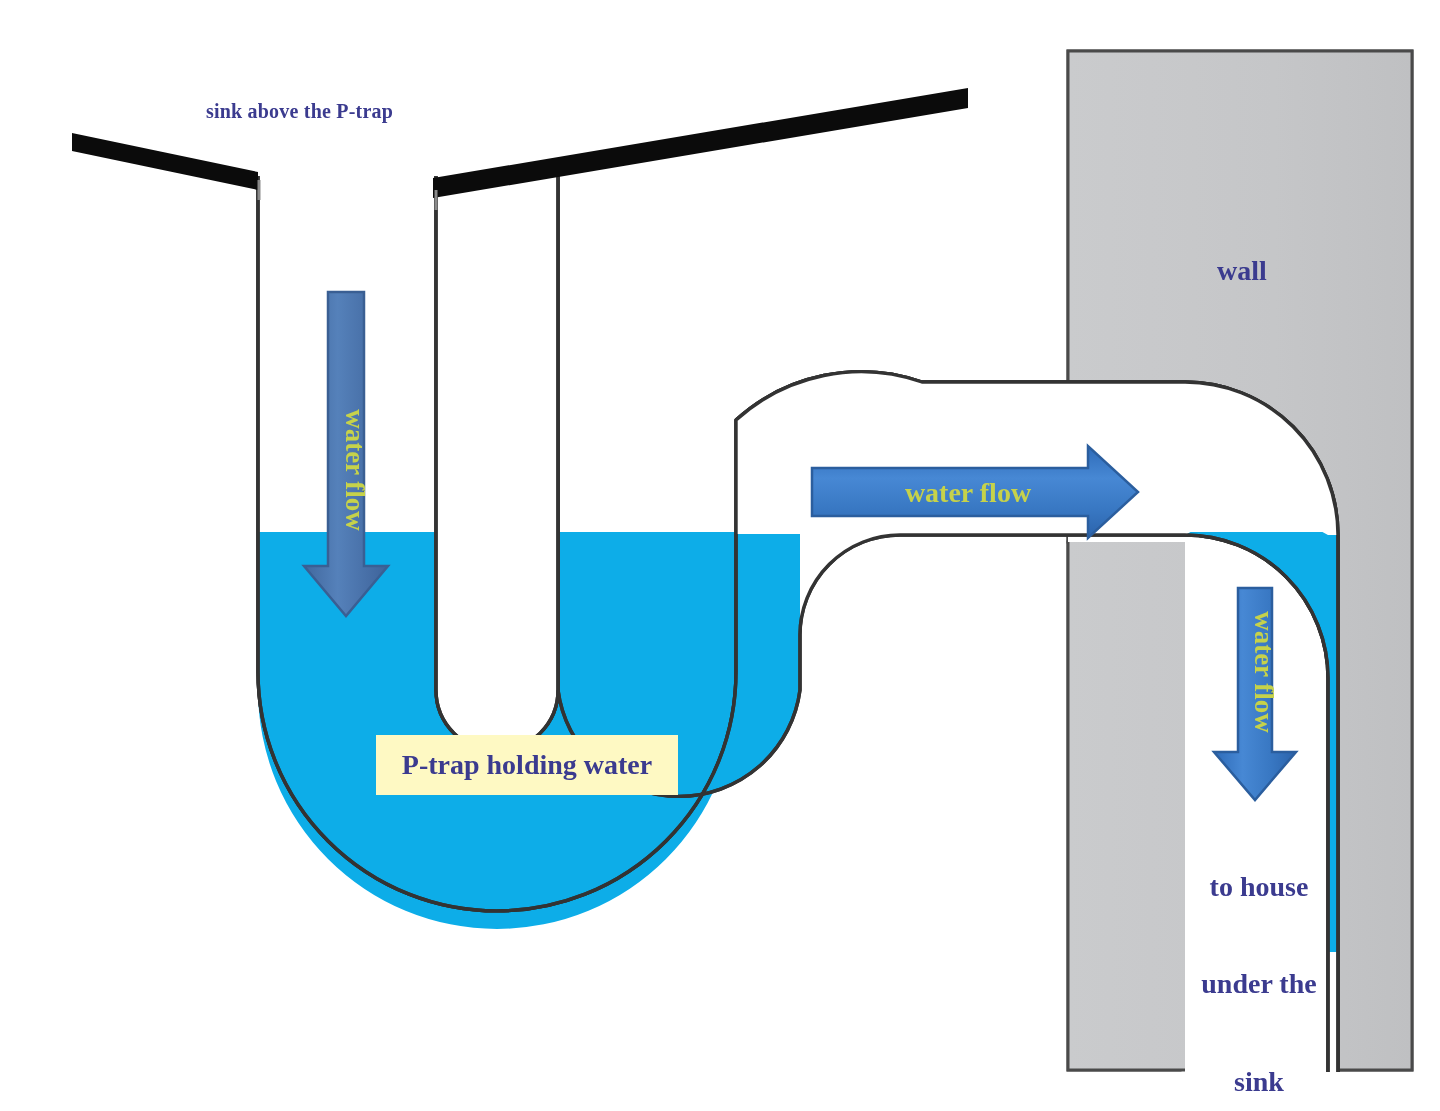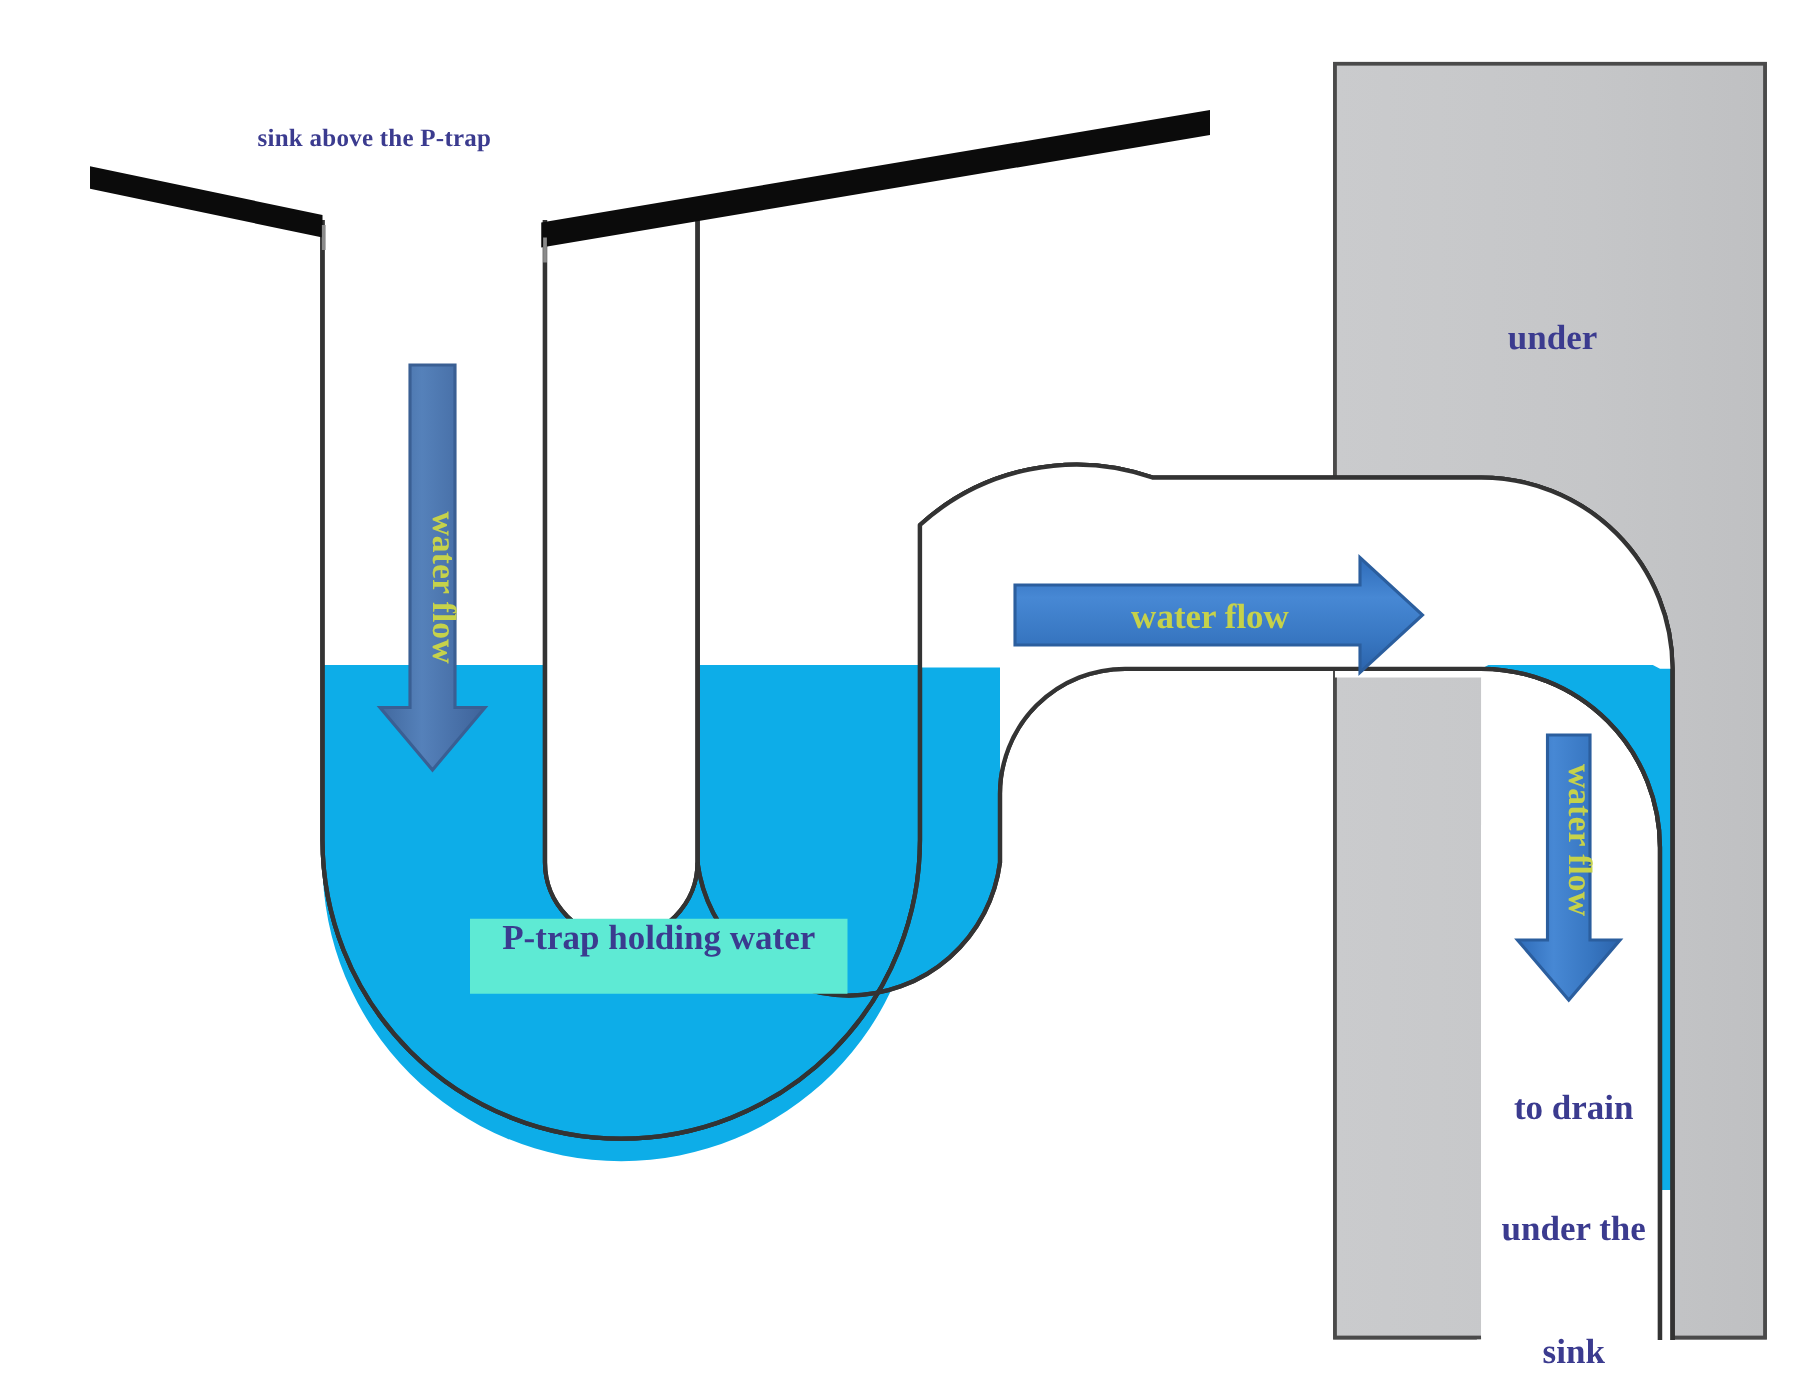--- a/index.html
+++ b/index.html
@@ -9,21 +9,21 @@
   #stage{position:relative;width:1440px;height:1111px;background:#ffffff;}
   svg#scene{position:absolute;left:0;top:0;width:1440px;height:1111px;display:block;}
 
   
   .lbl{position:absolute;color:#3B3B8F;font-family:"Liberation Serif", serif;
        font-weight:bold;line-height:1.12;text-align:center;white-space:pre;}
   #sink-label{left:206px;top:100px;font-size:20px;letter-spacing:.2px;}
   #wall-label{left:1122px;top:192px;width:240px;font-size:28px;}
   #drain-label{left:1188px;top:806px;width:142px;font-size:28px;line-height:1.16;}
   #ptrap-box{position:absolute;left:376px;top:735px;width:302px;height:60px;
-             background:#5eead4;display:flex;align-items:flex-start;justify-content:center;}
+             background:#fef9c3;display:flex;align-items:center;justify-content:center;}
   #ptrap-box span{color:#3B3B8F;font-size:28px;font-weight:bold;
                   font-family:"Liberation Serif", serif;white-space:nowrap;}
 
   
   .flowtext{font-family:"Liberation Serif", serif;font-weight:bold;
             font-size:27px;fill:#C6D24A;}
   .flowtext-h{font-size:28px;}
 </style>
 </head>
 <body>
@@ -371,28 +371,28 @@
     <g>
       <path d="M 1238 588 L 1272 588 L 1272 752 L 1296 752 L 1255 800 L 1214 752 L 1238 752 Z" fill="url(#gradDownR)" stroke="#2B5E9E" stroke-width="2.5"></path>
       <text class="flowtext" x="1255" y="672" text-anchor="middle" transform="rotate(90 1255 672)">water flow</text>
     </g>
 
   </svg>
 
   <div class="lbl" id="sink-label">sink above the P-trap</div>
 
   <div class="lbl" id="wall-label">
-    <div>under</div>
+    <div>wall</div>
   </div>
 
   <div id="ptrap-box">
     <span>P-trap holding water</span>
   </div>
 
   <div class="lbl" id="drain-label">
-    <div>to drain</div>
+    <div>to house</div>
     <div>under the</div>
     <div>sink</div>
     
     
   </div>
 
 </div>
 
 </body></html>

